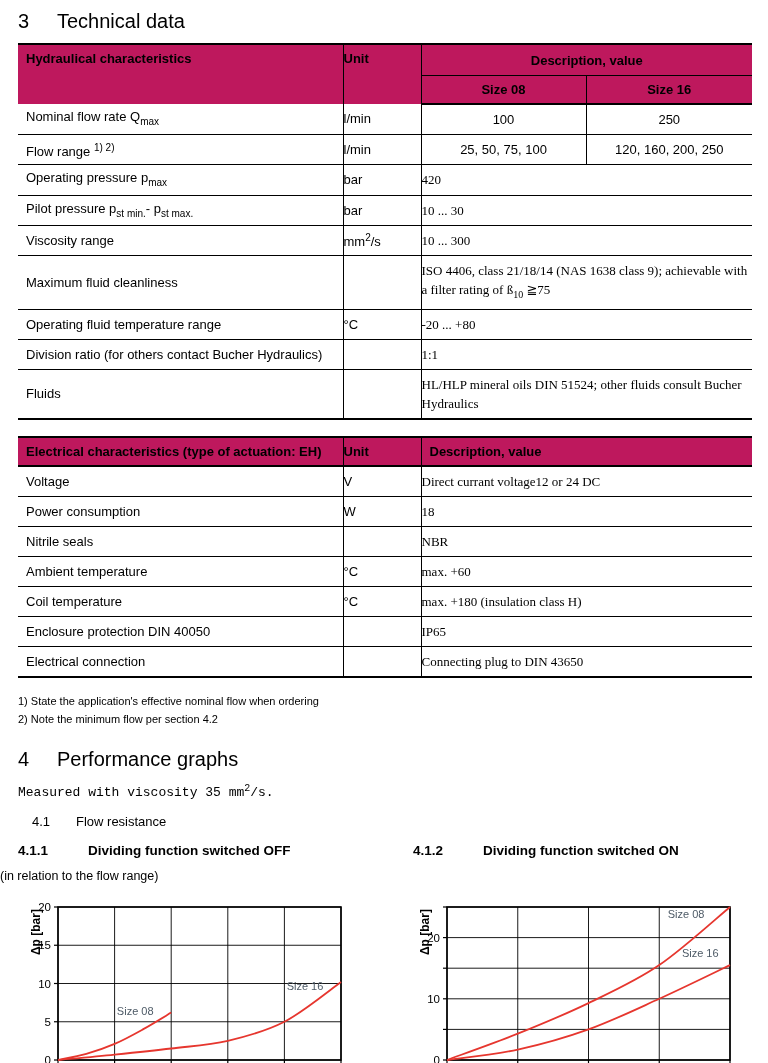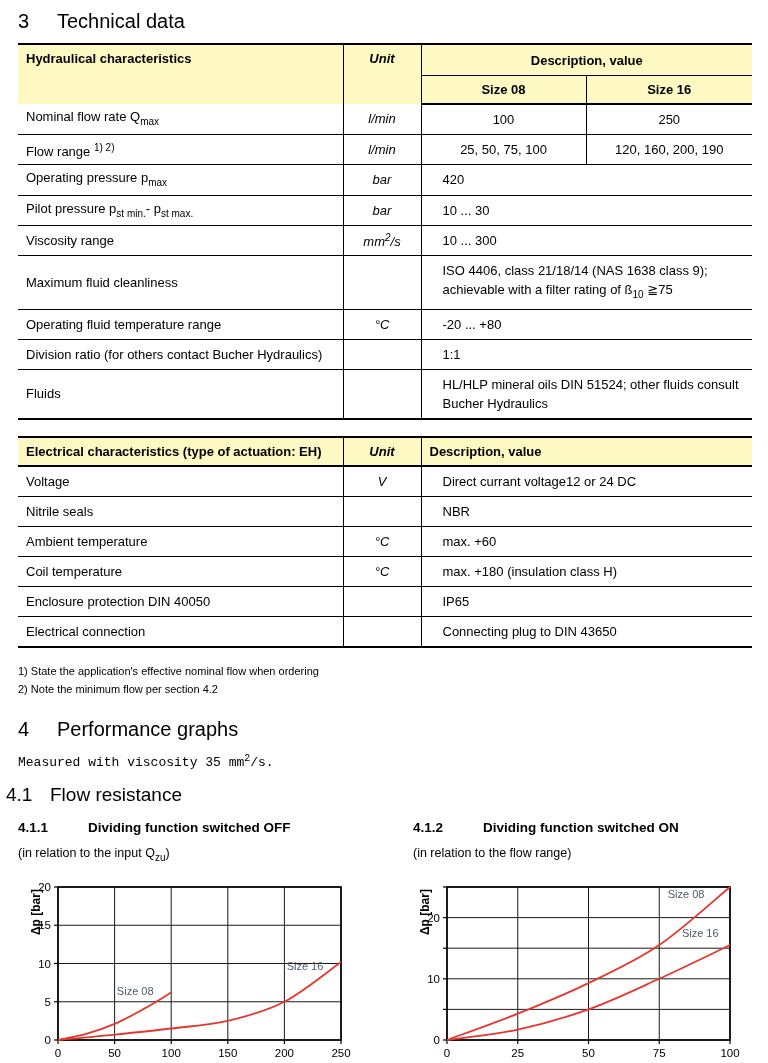--- a/index.html
+++ b/index.html
@@ -6,44 +6,44 @@
   body {
     width:768px; height:1063px; background:#ffffff; color:#000;
     font-family:"Liberation Sans", sans-serif; font-size:13px;
     position:relative; overflow:hidden;
   }
   .sub { vertical-align:sub; font-size:10px; }
   .sup { vertical-align:super; font-size:10px; }
 
   .h1 { font-size:20px; font-weight:400; margin:10px 0 0 18px; }
   .h1 .num { display:inline-block; width:39px; }
-  .h2 { font-size:19px; font-weight:400; margin:14px 0 0 6px; }
+  .h2 { font-size:13px; font-weight:400; margin:14px 0 0 32px; }
   .h2 .num { display:inline-block; width:44px; }
 
   table.dtable {
     border-collapse:collapse; table-layout:fixed;
     width:734px; margin:10px 0 0 18px;
     border-top:2px solid #000; border-bottom:2px solid #000;
     font-size:13px;
   }
   table.dtable.second { margin-top:16px; }
-  .dtable th { background:#fef9c3; font-weight:700; text-align:left; }
+  .dtable th { background:#be185d; font-weight:700; text-align:left; }
   .dtable thead tr:last-child th, .dtable thead.single th { border-bottom:2px solid #000; }
   .dtable tbody tr { border-bottom:1px solid #000; height:27px; }
   .dtable th, .dtable td { padding:0; vertical-align:middle; }
   .dtable .pl { padding-left:8px; }
   .dtable .c-title { vertical-align:top; padding-top:6px; }
-  .dtable .c-unit { border-left:1.5px solid #000; border-right:1.5px solid #000; text-align:center;font-style:italic; }
+  .dtable .c-unit { border-left:1.5px solid #000; border-right:1.5px solid #000; text-align:left; }
   .dtable th.c-unit { vertical-align:top; padding-top:6px; }
   .dtable th.c-desc { text-align:center; border-bottom:1.5px solid #000; height:30px; }
   .dtable th.c-desc-left { text-align:left; height:27px; }
   .dtable th.c-s08, .dtable th.c-s16 { text-align:center; height:27px; }
   .dtable th.c-s08, .dtable td.v1 { border-right:1.5px solid #000; }
   .dtable td.cc { text-align:center; }
-  .dtable td.vv { padding-left:21px; padding-top:5px; padding-bottom:5px; line-height:19px; }
+  .dtable td.vv { padding-left:0; padding-top:5px; padding-bottom:5px; line-height:19px;font-family:Liberation Serif, serif; }
   .dtable td.lbl { padding-top:5px; padding-bottom:5px; line-height:15px; }
 
   .footnotes { margin:14px 0 0 18px; font-size:11px; line-height:18px; }
 
   .measured { margin:12px 12px 0 18px; font-size:13px;font-family:Liberation Mono, monospace; }
   .row2col { display:flex; margin-top:14px;gap:36px; }
   .row2col .col-a { margin-left:18px; width:364px; }
   .row2col .col-b { width:360px; }
   .h3 { font-size:13.5px; font-weight:700; }
   .h3 .num { display:inline-block; width:70px; }
@@ -82,21 +82,21 @@
     <tr>
       <td class="lbl pl"><span>Nominal flow rate Q</span><span class="sub">max</span></td>
       <td class="c-unit">l/min</td>
       <td class="cc v1">100</td>
       <td class="cc">250</td>
     </tr>
     <tr>
       <td class="lbl pl"><span>Flow range </span><span class="sup">1) 2)</span></td>
       <td class="c-unit">l/min</td>
       <td class="cc v1">25, 50, 75, 100</td>
-      <td class="cc">120, 160, 200, 190</td>
+      <td class="cc">120, 160, 200, 250</td>
     </tr>
     <tr>
       <td class="lbl pl"><span>Operating pressure p</span><span class="sub">max</span></td>
       <td class="c-unit">bar</td>
       <td class="vv" colspan="2">420</td>
     </tr>
     <tr>
       <td class="lbl pl"><span>Pilot pressure p</span><span class="sub">st min.</span><span>- p</span><span class="sub">st max.</span></td>
       <td class="c-unit">bar</td>
       <td class="vv" colspan="2">10 ... 30</td>
@@ -142,20 +142,25 @@
       <th class="c-desc-left pl">Description, value</th>
     </tr>
   </thead>
   <tbody>
     <tr>
       <td class="lbl pl">Voltage</td>
       <td class="c-unit">V</td>
       <td class="vv">Direct currant voltage12 or 24 DC</td>
     </tr>
     <tr>
+      <td class="lbl pl">Power consumption</td>
+      <td class="c-unit">W</td>
+      <td class="vv">18</td>
+    </tr>
+    <tr>
       <td class="lbl pl">Nitrile seals</td>
       <td class="c-unit"></td>
       <td class="vv">NBR</td>
     </tr>
     <tr>
       <td class="lbl pl">Ambient temperature</td>
       <td class="c-unit">°C</td>
       <td class="vv">max. +60</td>
     </tr>
     <tr>
@@ -186,21 +191,20 @@
 <div class="measured"><span>Measured with viscosity 35 mm</span><span class="sup">2</span><span>/s.</span></div>
 
 <div class="h2"><span class="num">4.1</span><span>Flow resistance</span></div>
 
 <div class="row2col">
   <div class="col-a h3"><span class="num">4.1.1</span><span>Dividing function switched OFF</span></div>
   <div class="col-b h3"><span class="num">4.1.2</span><span>Dividing function switched ON</span></div>
 </div>
 
 <div class="row2col" style="margin-top:0;">
-  <div class="col-a chart-note"><span>(in relation to the input Q</span><span class="sub">zu</span><span>)</span></div>
   <div class="col-b chart-note"><span>(in relation to the flow range)</span></div>
 </div>
 
 <div class="charts">
   <div class="chart-box one">
     <svg width="345" height="215" viewBox="0 0 345 215">
         <g>
           <line x1="44" y1="14" x2="44" y2="167" stroke="#000000" stroke-width="0.9"></line>
           <line x1="100.6" y1="14" x2="100.6" y2="167" stroke="#000000" stroke-width="0.9"></line>
           <line x1="157.2" y1="14" x2="157.2" y2="167" stroke="#000000" stroke-width="0.9"></line>

